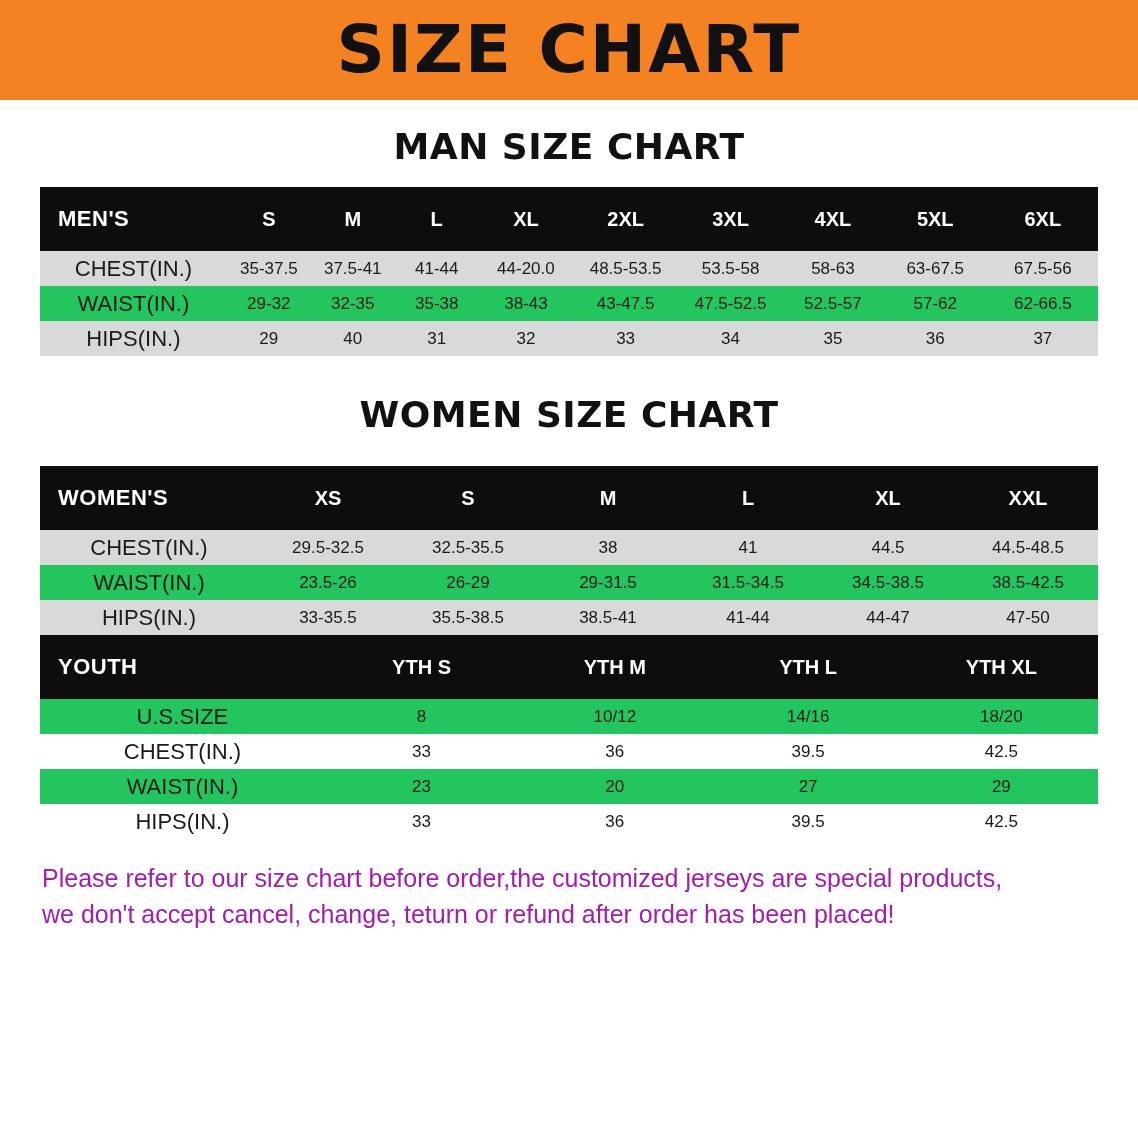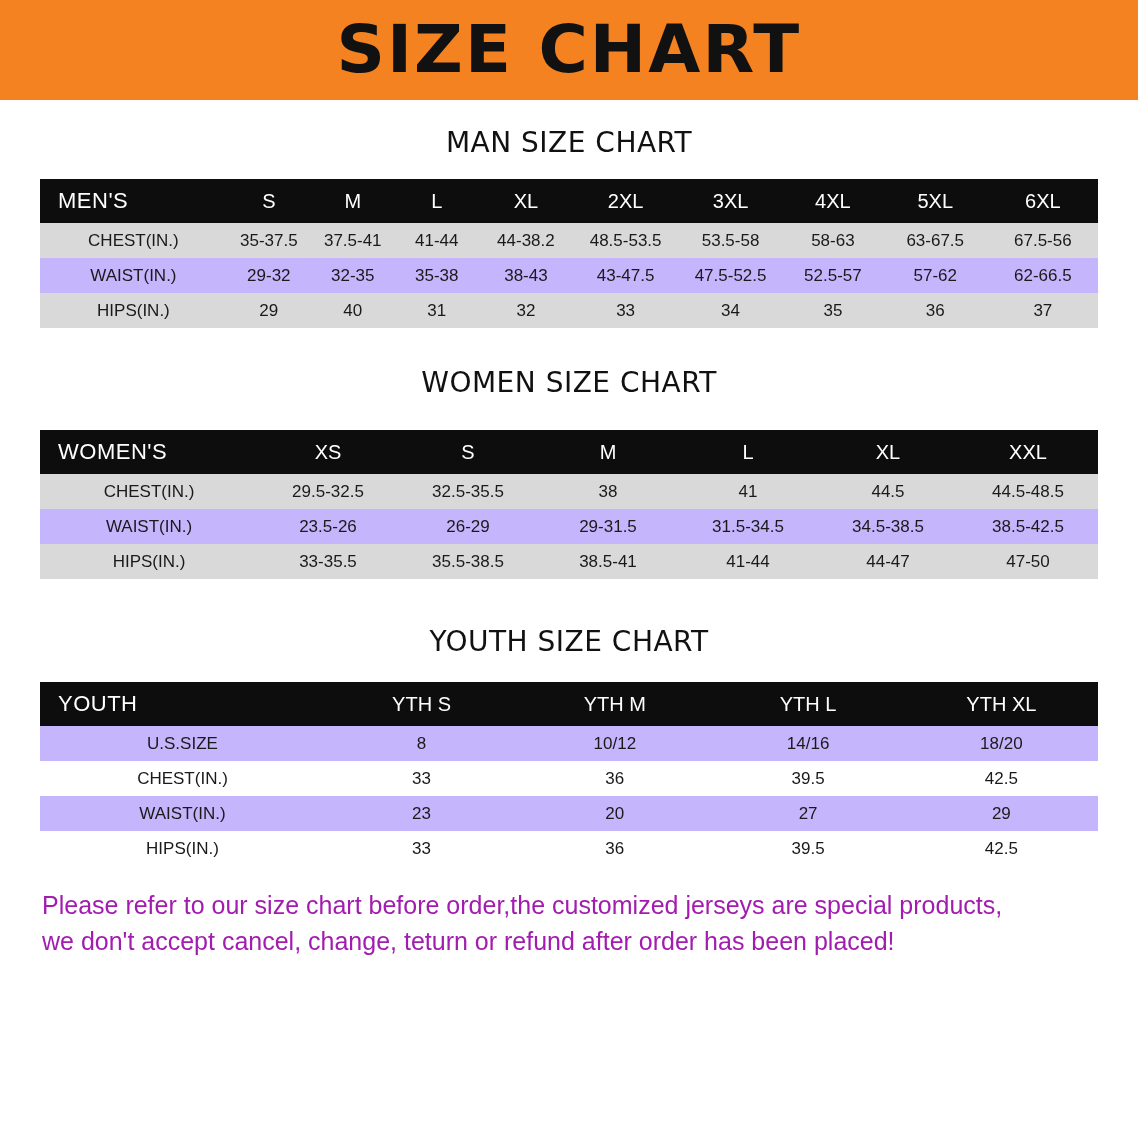--- a/index.html
+++ b/index.html
@@ -35,22 +35,22 @@
     letter-spacing: 2px;
     color: #111111;
     line-height: 1;
     transform: scaleX(1.02);
   }
 
   
   .section-title {
     text-align: center;
     font-family: "DejaVu Sans", sans-serif;
-    font-weight: normal;
-    font-size: 28px;
+    font-weight: bold;
+    font-size: 36px;
     color: #111111;
     letter-spacing: 0.5px;
   }
   .title-man   { margin-top: 26px; margin-bottom: 20px; }
   .title-women { margin-top: 38px; margin-bottom: 31px; }
   .title-youth { margin-top: 46px; margin-bottom: 24px; }
 
   
   .table-wrap {
     margin: 0 40px;
@@ -70,39 +70,39 @@
     height: 35px;
     vertical-align: middle;
     white-space: nowrap;
   }
   
   table.size-table thead tr {
     background: #0d0d0d;
   }
   table.size-table thead th {
     color: #ffffff;
-    font-weight: normal;
+    font-weight: bold;
     font-size: 20px;
-    height: 44px;
+    height: 64px;
   }
   table.size-table thead th.corner {
     text-align: left;
     padding-left: 18px;
     font-size: 22px;
     letter-spacing: 0.5px;
   }
   
   table.size-table tbody td.rowlabel {
     text-align: center;
-    font-size: 17px;
+    font-size: 22px;
     color: #1a1a1a;
   }
   
   tbody tr.stripe-dark  { background: #d9d9d9; }
-  tbody tr.stripe-light { background: #c4b5fd; }
+  tbody tr.stripe-light { background: #22c55e; }
   tbody tr.stripe-white { background: #ffffff; }
 
   
   .men-table  thead th.corner { font-size: 22px; }
   .men-table  th, .men-table td { font-size: 16px; }
   .men-table  thead th { font-size: 18px; }
 
   .women-table th, .women-table td { font-size: 18px; }
   .women-table thead th { font-size: 21px; }
   .women-table thead th.corner { font-size: 23px; }
@@ -159,21 +159,21 @@
           <th>5XL</th>
           <th>6XL</th>
         </tr>
       </thead>
       <tbody>
         <tr class="stripe-dark">
           <td class="rowlabel">CHEST(IN.)</td>
           <td>35-37.5</td>
           <td>37.5-41</td>
           <td>41-44</td>
-          <td>44-38.2</td>
+          <td>44-20.0</td>
           <td>48.5-53.5</td>
           <td>53.5-58</td>
           <td>58-63</td>
           <td>63-67.5</td>
           <td>67.5-56</td>
         </tr>
         <tr class="stripe-light">
           <td class="rowlabel">WAIST(IN.)</td>
           <td>29-32</td>
           <td>32-35</td>
@@ -249,21 +249,20 @@
           <td>35.5-38.5</td>
           <td>38.5-41</td>
           <td>41-44</td>
           <td>44-47</td>
           <td>47-50</td>
         </tr>
       </tbody>
     </table>
   </div>
 
-  <div class="section-title title-youth">YOUTH SIZE CHART</div>
   <div class="table-wrap">
     <table class="size-table youth-table">
       <colgroup>
         <col style="width:258px">
         <col style="width:175px">
           <col style="width:175px">
         <col style="width:175px">
           <col style="width:175px">
       </colgroup>
       <thead>

